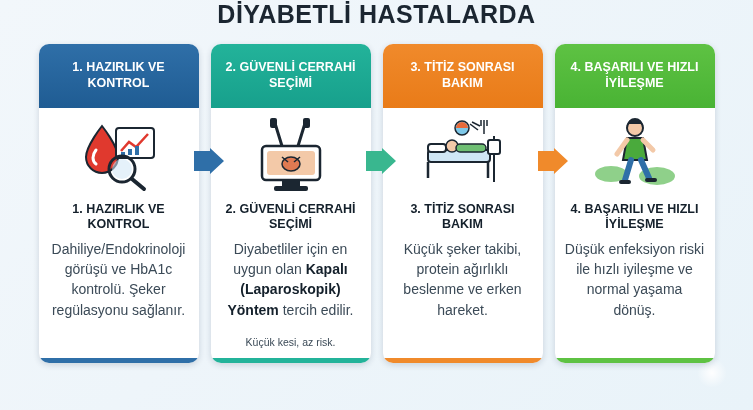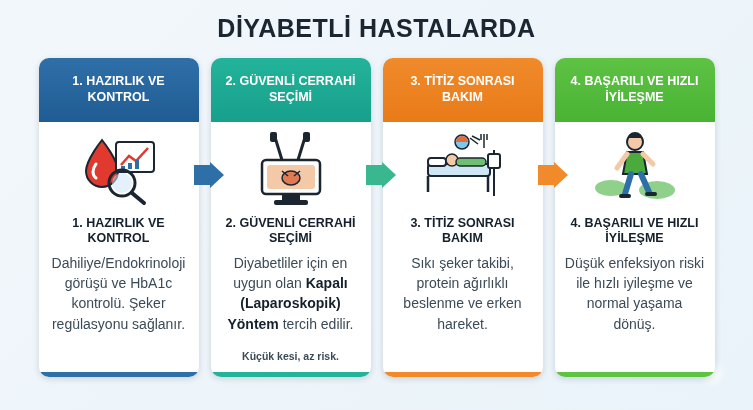--- a/index.html
+++ b/index.html
@@ -6,21 +6,21 @@
   body{
     width:753px;height:410px;overflow:hidden;
     font-family:"Liberation Sans",sans-serif;
     background:linear-gradient(135deg,#f2f7fb 0%,#eef5fa 45%,#e9f3f9 100%);
     position:relative;
   }
   .bg-deco{position:absolute;right:10px;bottom:6px;width:60px;height:60px;pointer-events:none;}
   .bg-deco .spark{position:absolute;left:14px;top:14px;width:30px;height:30px;
     background:radial-gradient(circle,rgba(255,255,255,.95) 0%,rgba(255,255,255,0) 70%);}
   .title{
-    text-align:center;padding-top:14px;
+    text-align:center;
     font-weight:bold;color:#1b2631;letter-spacing:.5px;
     line-height:1.18;
   }
   .title .l1{font-size:25px;display:block;}
   .title .l2{font-size:25px;display:block;}
 
   .cards{
     display:flex;gap:12px;justify-content:center;
     padding:14px 18px 0 18px;position:relative;
   }
@@ -43,21 +43,21 @@
   .card-title{
     text-align:center;font-weight:bold;font-size:12.5px;color:#14202b;
     padding:2px 8px 6px 8px;line-height:1.25;
   }
   .card-body{
     text-align:center;font-size:14px;color:#3b4a57;line-height:1.45;
     padding:0 10px 10px 10px;
   }
   .card-body b{color:#14202b;margin-top:47px;}
   .card-note{
-    text-align:center;font-size:10.5px;color:#3b4a57;padding:6px 10px 10px 10px;font-weight:bold;
+    text-align:center;font-size:10.5px;color:#3b4a57;padding:6px 10px 10px 10px;
   }
   .card-bottom{height:5px;margin-top:auto;}
   .c1 .card-bottom{background:#2f6fa8;}
   .c2 .card-bottom{background:#23b39a;}
   .c3 .card-bottom{background:#f08a2b;}
   .c4 .card-bottom{background:#5ec243;}
 
   .arrow{
     position:absolute;top:118px;width:30px;height:26px;z-index:5;
   }
@@ -139,21 +139,21 @@
         <rect x="10" y="28" width="18" height="8" rx="3" fill="#ffffff" stroke="#1b2631" stroke-width="2"></rect>
         <circle cx="34" cy="30" r="6" fill="#f3c9a8" stroke="#1b2631" stroke-width="1.5"></circle>
         <rect x="38" y="28" width="30" height="8" rx="4" fill="#6fbf73" stroke="#1b2631" stroke-width="1.5"></rect>
         <line x1="10" y1="46" x2="10" y2="62" stroke="#1b2631" stroke-width="2.5"></line>
         <line x1="70" y1="46" x2="70" y2="62" stroke="#1b2631" stroke-width="2.5"></line>
         <line x1="76" y1="20" x2="76" y2="66" stroke="#1b2631" stroke-width="2"></line>
         <rect x="70" y="24" width="12" height="14" rx="2" fill="#ffffff" stroke="#1b2631" stroke-width="2"></rect>
       </svg>
     </div>
     <div class="card-title">3. TİTİZ SONRASI BAKIM</div>
-    <div class="card-body">Sıkı şeker takibi, protein ağırlıklı beslenme ve erken hareket.</div>
+    <div class="card-body">Küçük şeker takibi, protein ağırlıklı beslenme ve erken hareket.</div>
     <div class="card-bottom"></div>
   </div>
 
   <div class="card c4">
     <div class="card-head">4. BAŞARILI VE HIZLI İYİLEŞME</div>
     <div class="card-ill">
       <svg width="88" height="80" viewBox="0 0 88 80">
         <ellipse cx="20" cy="58" rx="16" ry="8" fill="#8fd08a"></ellipse>
         <ellipse cx="66" cy="60" rx="18" ry="9" fill="#8fd08a"></ellipse>
         <circle cx="44" cy="12" r="8" fill="#f3c9a8" stroke="#1b2631" stroke-width="2"></circle>

